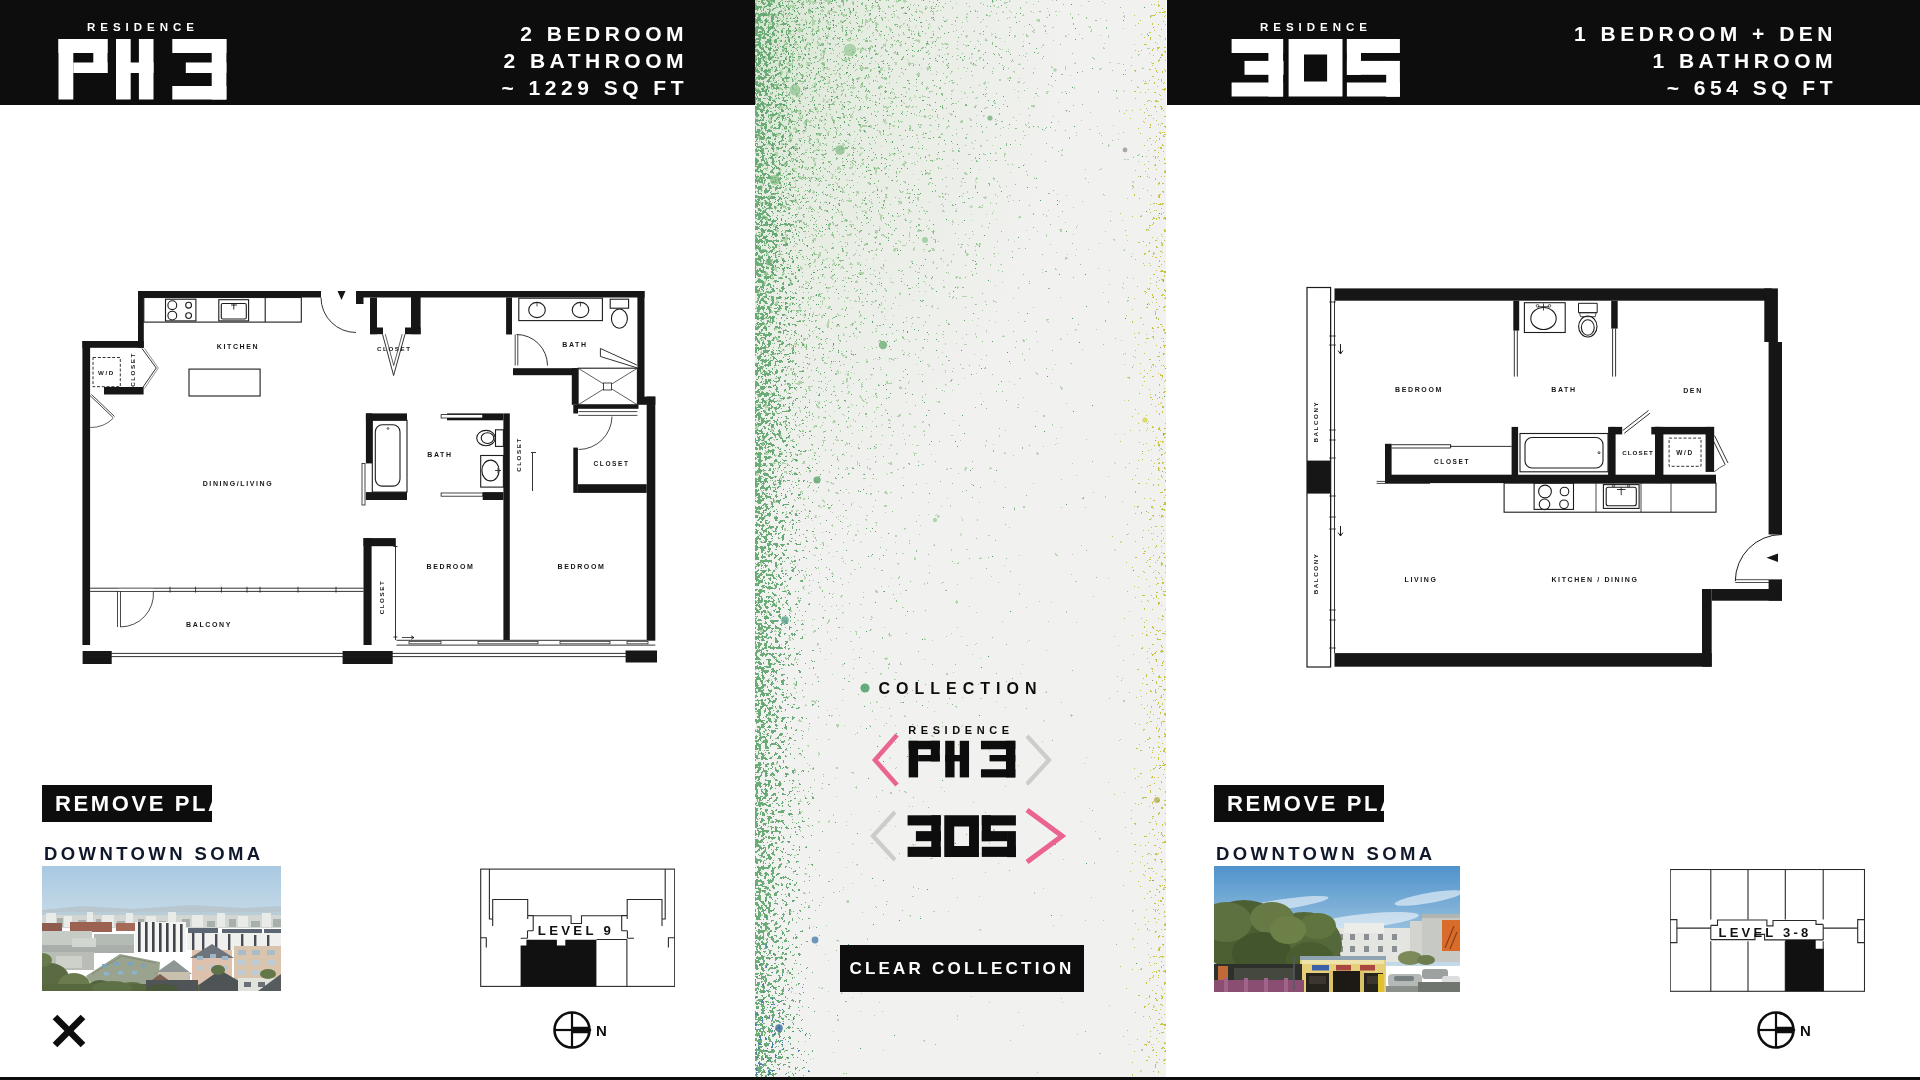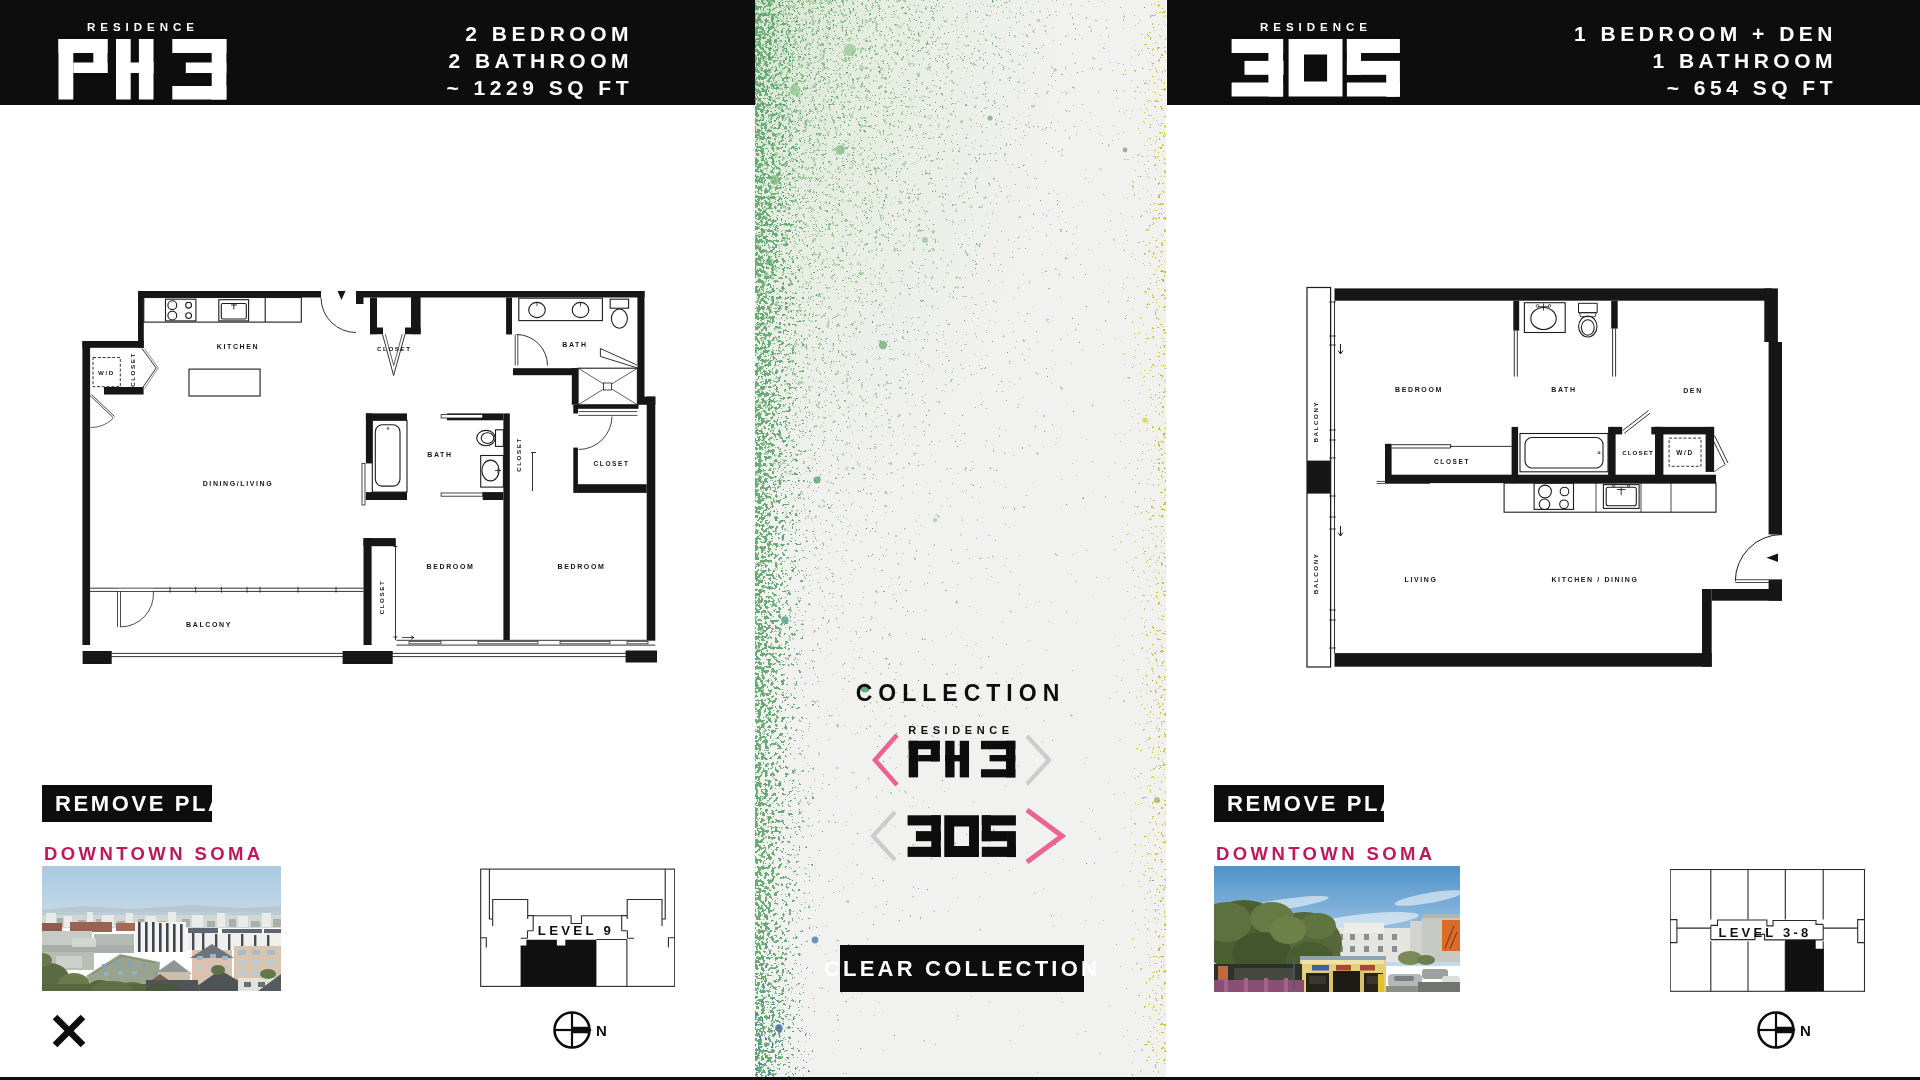--- a/index.html
+++ b/index.html
@@ -2,21 +2,21 @@
 <html><head>
 <meta charset="utf-8">
 <style>
   html,body{margin:0;padding:0;width:1920px;height:1080px;background:#ffffff;overflow:hidden}
   *{box-sizing:border-box}
   body{font-family:"Liberation Sans",sans-serif;position:relative;-webkit-font-smoothing:antialiased}
   .abs{position:absolute}
   .hdrtext{font-weight:700;color:#fff;text-align:right;font-size:21px;line-height:26.8px;letter-spacing:4.5px}
   .residence{font-weight:700;color:#fff;font-size:11.5px;letter-spacing:5px;text-align:center}
   .btn{background:#0d0d0d;color:#fff;font-weight:700;font-size:22px;letter-spacing:2.6px;display:flex;align-items:center;white-space:nowrap}
-  .soma{font-weight:700;color:#be185d;font-size:18.5px;letter-spacing:3.4px}
+  .soma{font-weight:700;color:#0f172a;font-size:18.5px;letter-spacing:3.4px}
 </style>
 </head>
 <body>
 
 <div class="abs" style="left:0;top:0;width:755px;height:105px;background:#0d0d0d"></div>
 
 <div class="abs residence" style="left:58px;top:21px;width:170px">RESIDENCE</div>
 
 <svg class="abs" style="left:0;top:0" width="755" height="105" viewBox="0 0 755 105">
   <g fill="#ffffff">
@@ -27,21 +27,21 @@
     <rect x="116" y="39" width="14.7" height="60.5"></rect>
     <rect x="138.9" y="39" width="14.6" height="60.5"></rect>
     <rect x="116" y="62.5" width="37.5" height="10.5"></rect>
     <rect x="172.3" y="39" width="54.1" height="14"></rect>
     <rect x="185.8" y="62.5" width="40.6" height="10.5"></rect>
     <rect x="172.3" y="86" width="54.1" height="13.5"></rect>
     <rect x="211.7" y="39" width="14.7" height="60.5"></rect>
   </g>
 </svg>
 
-<div class="abs hdrtext" style="right:1287px;top:21px;width:400px">2 BEDROOM<br>2 BATHROOM<br>~ 1229 SQ FT</div>
+<div class="abs hdrtext" style="right:1232px;top:21px;width:400px">2 BEDROOM<br>2 BATHROOM<br>~ 1229 SQ FT</div>
 
 <svg class="abs" style="left:755px;top:0" width="411" height="1080" viewBox="0 0 411 1080">
   <defs>
     <filter id="spA" x="0" y="0" width="100%" height="100%" color-interpolation-filters="sRGB">
       <feTurbulence type="fractalNoise" baseFrequency="0.3" numOctaves="2" seed="3" result="t"></feTurbulence>
       <feComposite in="t" in2="SourceGraphic" operator="arithmetic" k1="0" k2="0.78" k3="0.2" k4="-0.02" result="m"></feComposite>
       <feComponentTransfer in="m" result="th">
           <feFuncA type="discrete" tableValues="0 0 1"></feFuncA>
         </feComponentTransfer>
       <feFlood flood-color="#8cc08d" result="c"></feFlood>
@@ -203,21 +203,21 @@
     <rect x="1346.9" y="39" width="53" height="14"></rect>
     <rect x="1346.9" y="39" width="14.1" height="35.8"></rect>
     <rect x="1346.9" y="60.9" width="40.1" height="13.9"></rect>
     <rect x="1386.2" y="60.9" width="13.7" height="35.9"></rect>
     <rect x="1346.9" y="82.5" width="53" height="14"></rect>
   </g>
 </svg>
 
 <div class="abs hdrtext" style="right:83px;top:21px;width:400px">1 BEDROOM + DEN<br>1 BATHROOM<br>~ 654 SQ FT</div>
 
-<div class="abs" style="left:755px;top:680px;width:411px;text-align:center;font-weight:700;font-size:23px;letter-spacing:6px;color:#0d0d0d">COLLECTION</div>
+<div class="abs" style="left:755px;top:680px;width:411px;text-align:center;font-weight:700;font-size:16px;letter-spacing:6px;color:#0d0d0d">COLLECTION</div>
 
 <div class="abs" style="left:855px;top:724px;width:212px;text-align:center;font-weight:700;font-size:11px;letter-spacing:4.6px;color:#0d0d0d">RESIDENCE</div>
 
 <svg class="abs" style="left:860px;top:730px" width="210" height="60" viewBox="0 0 210 60">
   <g fill="#0d0d0d" transform="translate(48.7,10.8) scale(0.635,0.605) translate(-58.5,-39)">
     <rect x="58.5" y="39" width="14.8" height="60.5"></rect>
     <rect x="58.5" y="39" width="49" height="14"></rect>
     <rect x="73.3" y="62.5" width="34.2" height="10.5"></rect>
     <rect x="93.3" y="39" width="14.2" height="34"></rect>
     <rect x="116" y="39" width="14.7" height="60.5"></rect>
@@ -254,21 +254,21 @@
 </svg>
 
 <svg class="abs" style="left:866px;top:810px" width="32" height="52" viewBox="0 0 32 52">
   <path d="M29 2 L7 26 L29 50" fill="none" stroke="#cccccc" stroke-width="4.2"></path>
 </svg>
 
 <svg class="abs" style="left:1024px;top:808px" width="42" height="56" viewBox="0 0 42 56">
   <path d="M3 2 L38 28 L3 54" fill="none" stroke="#ea6391" stroke-width="5"></path>
 </svg>
 
-<div class="abs btn" style="left:840px;top:945px;width:244px;height:47px;justify-content:center;font-size:22px;letter-spacing:3.2px">CLEAR COLLECTION</div>
+<div class="abs btn" style="left:840px;top:945px;width:244px;height:47px;justify-content:center;font-size:17px;letter-spacing:3.2px">CLEAR COLLECTION</div>
 
 <div class="abs btn" style="left:42px;top:785px;width:170px;height:37px;padding-left:13px">REMOVE PLAN</div>
 
 <div class="abs soma" style="left:44px;top:843px">DOWNTOWN SOMA</div>
 
 <svg class="abs" style="left:42px;top:866px" width="239" height="125" viewBox="0 0 239 125" id="photoL">
   <defs>
     <linearGradient id="skyL" x1="0" y1="0" x2="0" y2="1">
       <stop offset="0" stop-color="#a9c9e2"></stop>
       <stop offset="0.75" stop-color="#c3d8e6"></stop>

